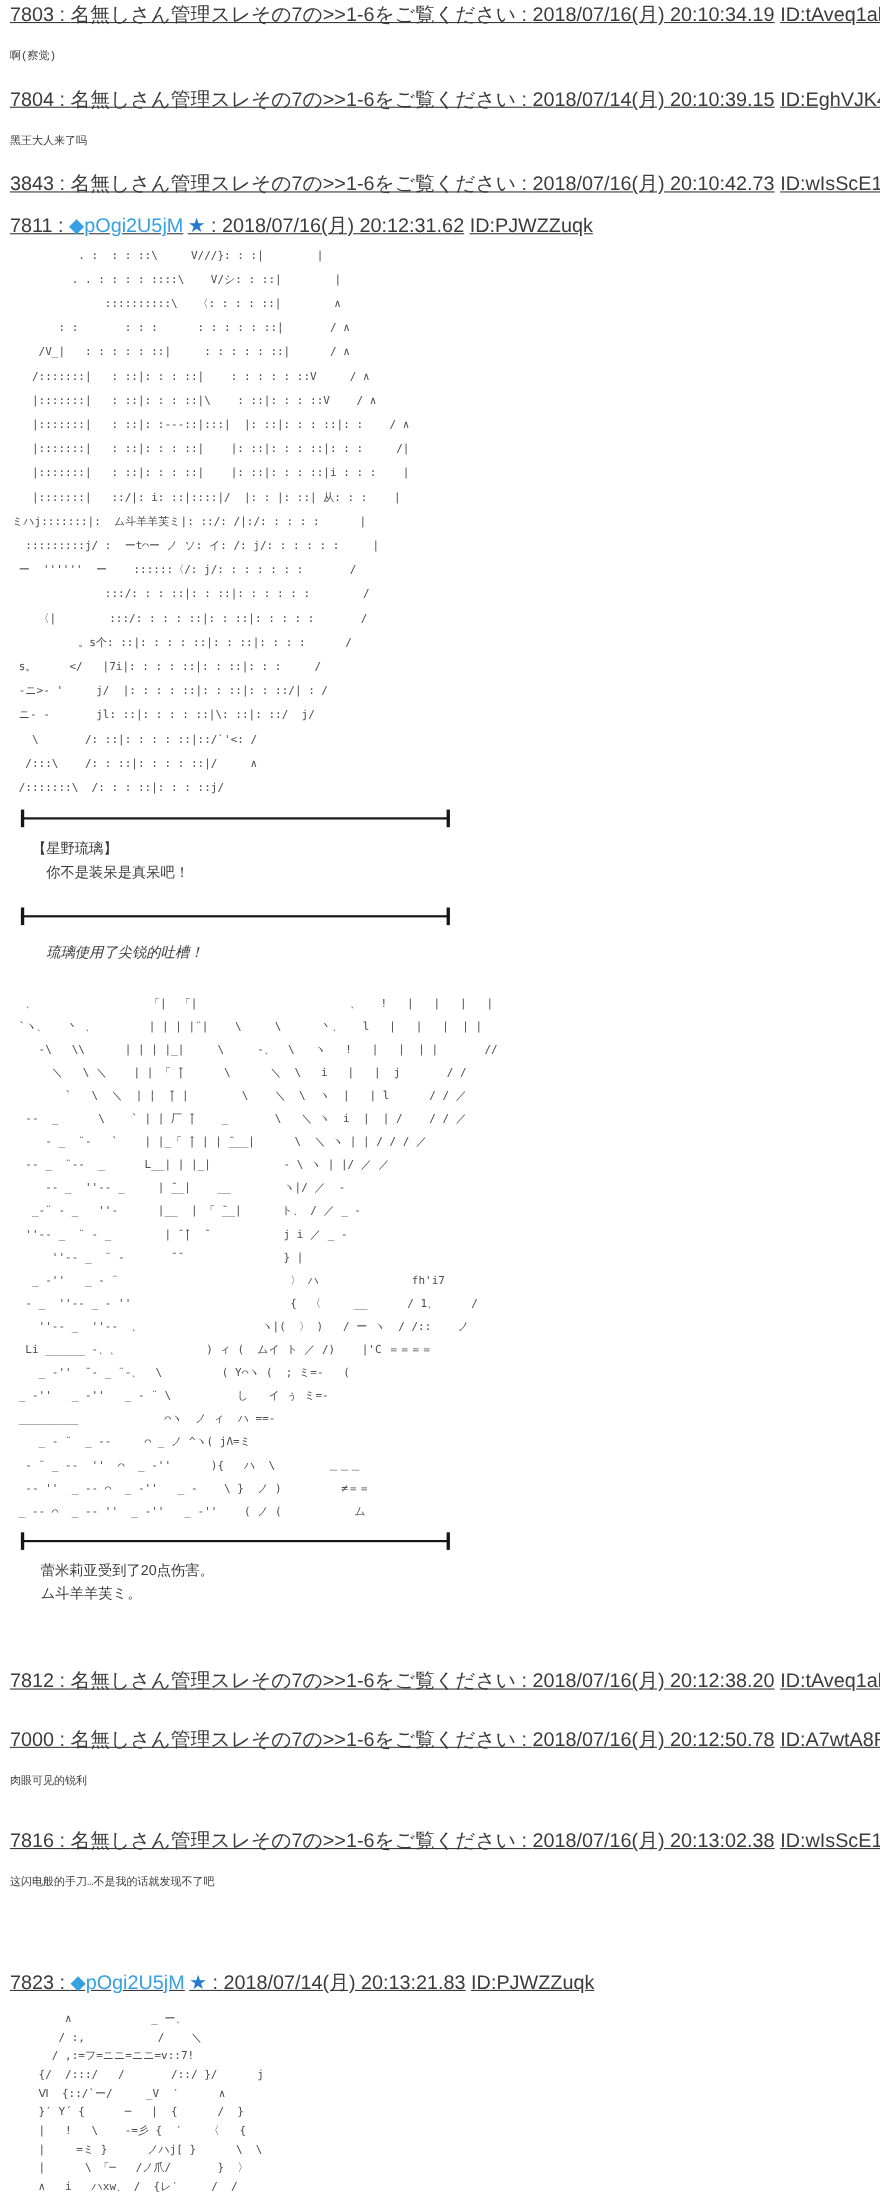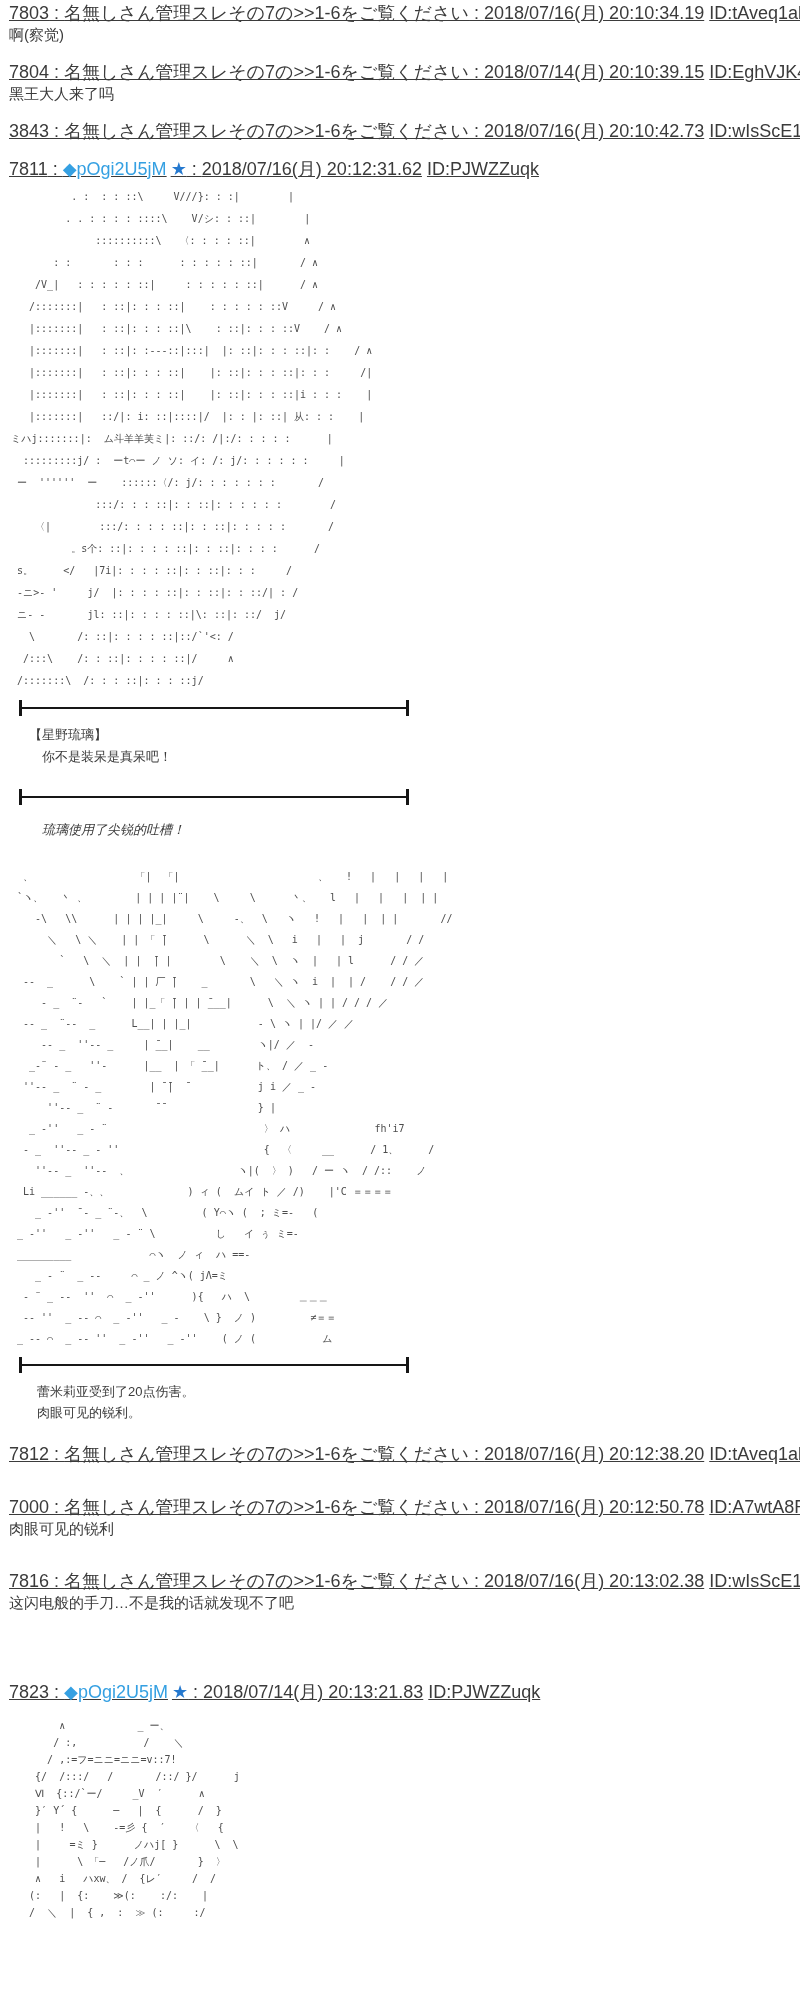--- a/index.html
+++ b/index.html
@@ -6,26 +6,26 @@
   html, body { margin: 0; padding: 0; background: #ffffff; }
   body {
     width: 800px; height: 2000px; overflow: hidden;
     font-family: "Liberation Sans", "DejaVu Sans", sans-serif;
     color: #3b3b3b;
   }
   .page { padding: 5px 8px 0 9px; }
 
   .post { margin-bottom: 21px; }
   .post--b { margin-bottom: 36px; }
-  #post-7811 { margin-top: 14px; margin-bottom: 23px; }
+  #post-7811 { margin-top: 14px; margin-bottom: 61px; }
   #post-7816 { margin-bottom: 73px; }
   #post-7823 { margin-bottom: 0; }
 
   .post-header { font-size: 18px; line-height: 17px; white-space: pre; text-decoration: underline; }
-  .post-body   { font-size: 15px; line-height: 17px; margin-top: 4px; white-space: pre-wrap; }
+  .post-body   { font-size: 10px; line-height: 17px; margin-top: 22px; white-space: pre-wrap; font-family: Liberation Mono, monospace; }
   .sep  { white-space: pre; }
   .idsp { margin-left: 5px; }
   .trip { color: #35a0e2; }
   .star { color: #2579cf; margin-left: 4px; }
 
   pre.aa {
     font-family: "DejaVu Sans Mono", monospace;
     color: #4c4c4c;
     margin: 8px 0 0 2px;
     white-space: pre;
@@ -134,21 +134,21 @@
   ‐‐ ''  _ ‐‐ ⌒  _ ‐''   _ ‐    \ }  ノ )         ≠＝＝
  _ ‐‐ ⌒  _ ‐‐ ''  _ ‐''   _ ‐''    ( ノ (           ム</pre>
 
     <div class="rule rule--3">
         <span class="tick l"></span>
         <span class="rline"></span>
         <span class="tick r"></span>
       </div>
 
     <div class="result">蕾米莉亚受到了20点伤害。
-肉眼可见的锐利。</div>
+ム斗羊羊芙ミ。</div>
   </div>
 
   <div class="post post--b">
     <div class="post-header"><span>7812</span><span class="sep"> : </span><span>名無しさん管理スレその7の&gt;&gt;1-6をご覧ください</span><span class="sep"> : </span><span>2018/07/16(月) 20:12:38.20</span><span class="idsp">ID:tAveq1al</span></div>
   </div>
 
   <div class="post post--b">
     <div class="post-header"><span>7000</span><span class="sep"> : </span><span>名無しさん管理スレその7の&gt;&gt;1-6をご覧ください</span><span class="sep"> : </span><span>2018/07/16(月) 20:12:50.78</span><span class="idsp">ID:A7wtA8R4</span></div>
     <div class="post-body">肉眼可见的锐利</div>
   </div>

